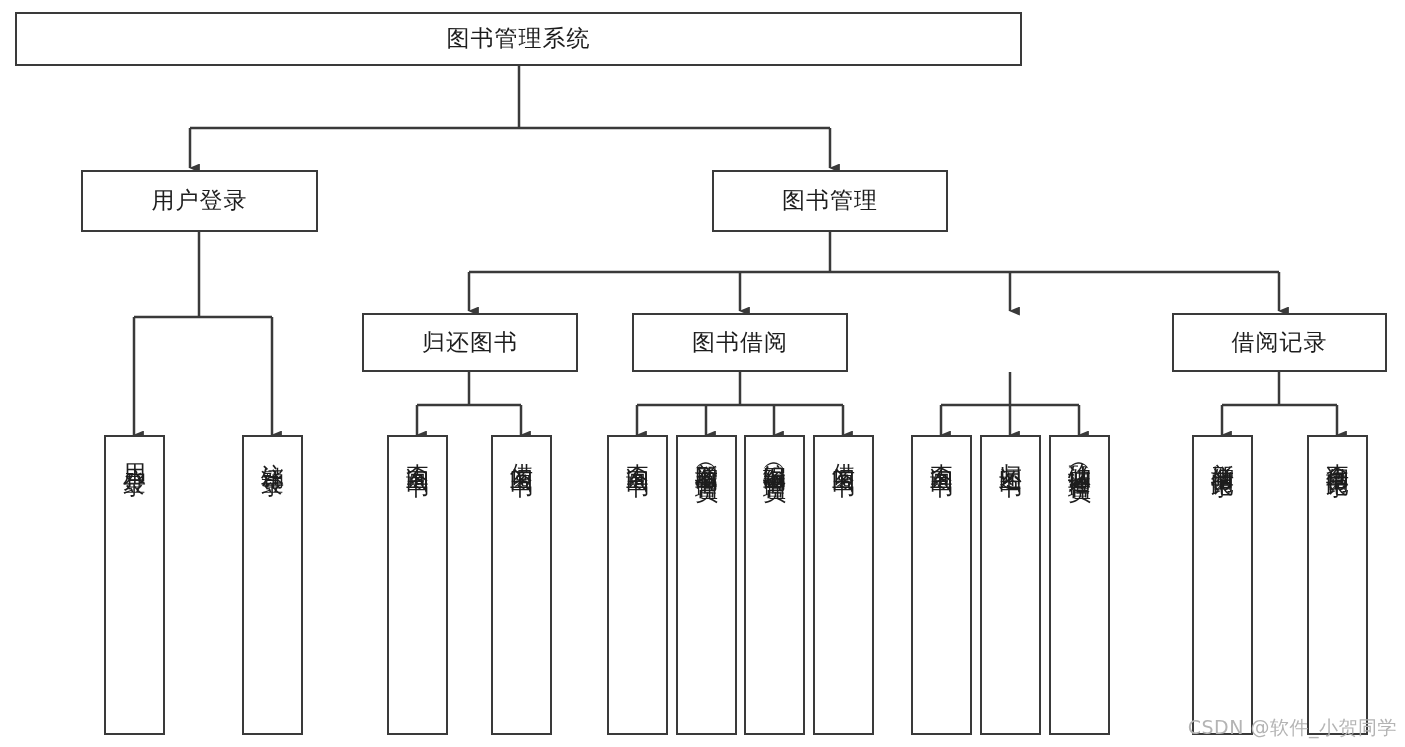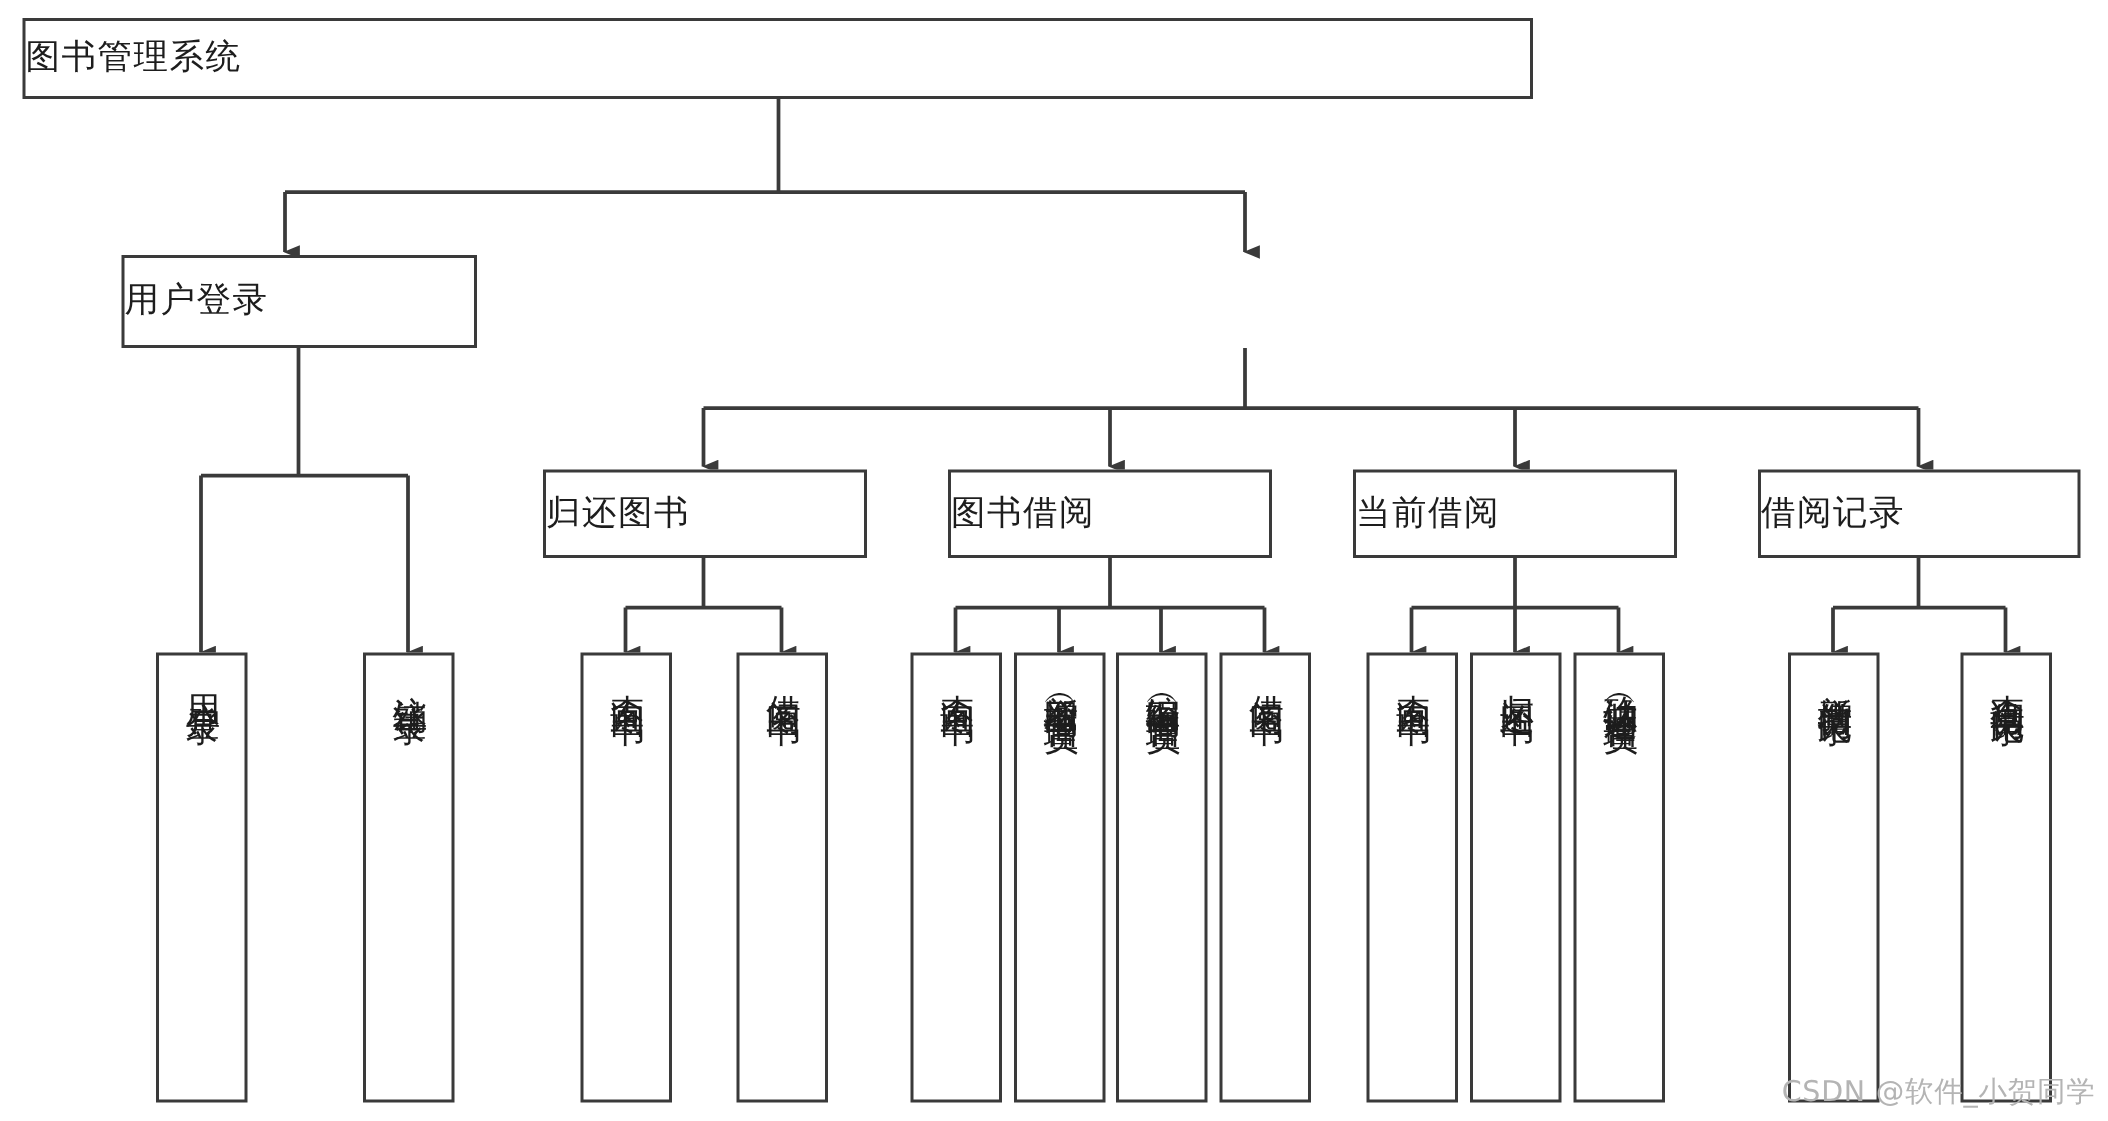--- a/index.html
+++ b/index.html
@@ -25,21 +25,21 @@
     width: 1405px;
     height: 747px;
   }
   .node {
     position: absolute;
     box-sizing: border-box;
     background: #ffffff;
     border: 2.5px solid #3a3a3a;
     display: flex;
     align-items: center;
-    justify-content: flex-start;
+    justify-content: center;
     color: #1d1d1d;
     z-index: 3;
   }
   .node-h .label {
     font-size: 23px;
     line-height: 1.1;
     letter-spacing: 1px;
     white-space: nowrap;
   }
   .node-v {
@@ -129,32 +129,32 @@
   </svg>
 
   <div class="node node-h" style="left:15px; top:12px; width:1007px; height:54px;">
     <span class="label">图书管理系统</span>
   </div>
 
   <div class="node node-h" style="left:81px; top:170px; width:237px; height:62px;">
     <span class="label">用户登录</span>
   </div>
 
+  <div class="node node-h" style="left:712px; top:170px; width:236px; height:62px;">
+    <span class="label">图书管理</span>
+  </div>
 
   <div class="node node-h" style="left:362px; top:313px; width:216px; height:59px;">
     <span class="label">归还图书</span>
   </div>
 
   <div class="node node-h" style="left:632px; top:313px; width:216px; height:59px;">
     <span class="label">图书借阅</span>
   </div>
 
-  <div class="node node-h" style="left:902px; top:313px; width:216px; height:59px;">
-    <span class="label">当前借阅</span>
-  </div>
 
   <div class="node node-h" style="left:1172px; top:313px; width:215px; height:59px;">
     <span class="label">借阅记录</span>
   </div>
 
   <div class="node node-v tall-text" style="left:104px; top:435px; width:61px; height:300px;">
     <span class="label">用户登录</span>
   </div>
 
   <div class="node node-v tall-text" style="left:242px; top:435px; width:61px; height:300px;">

